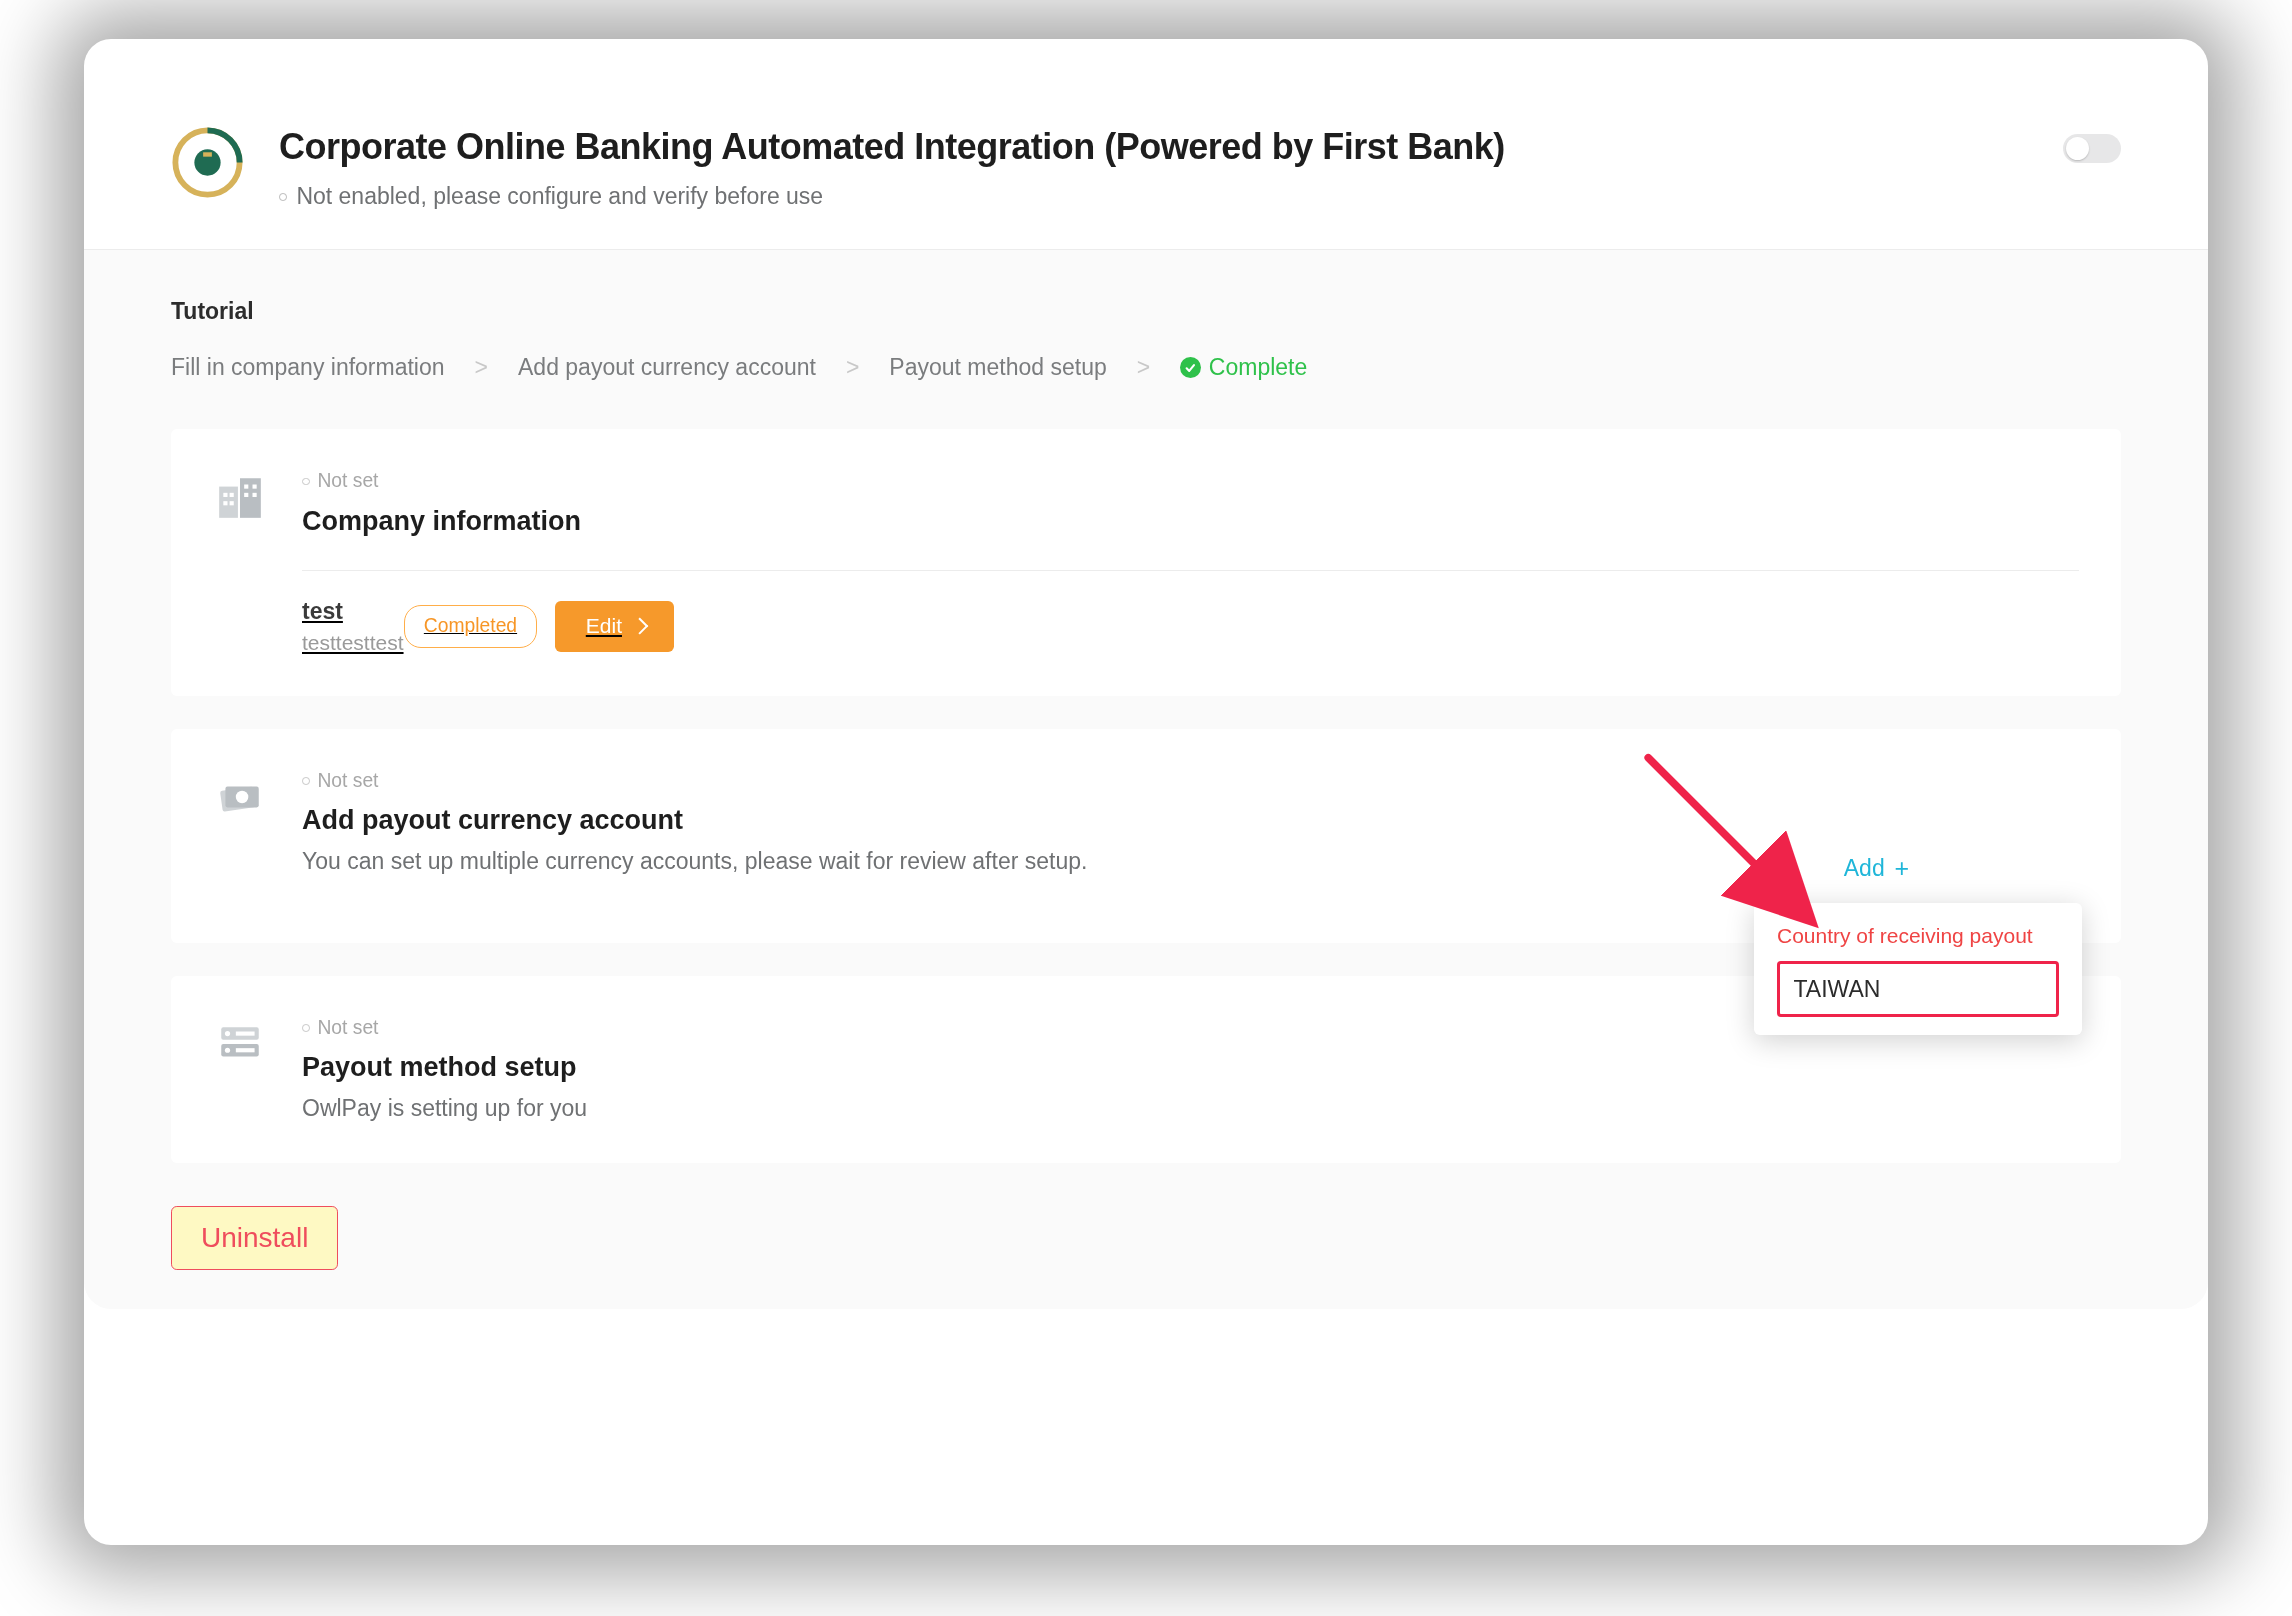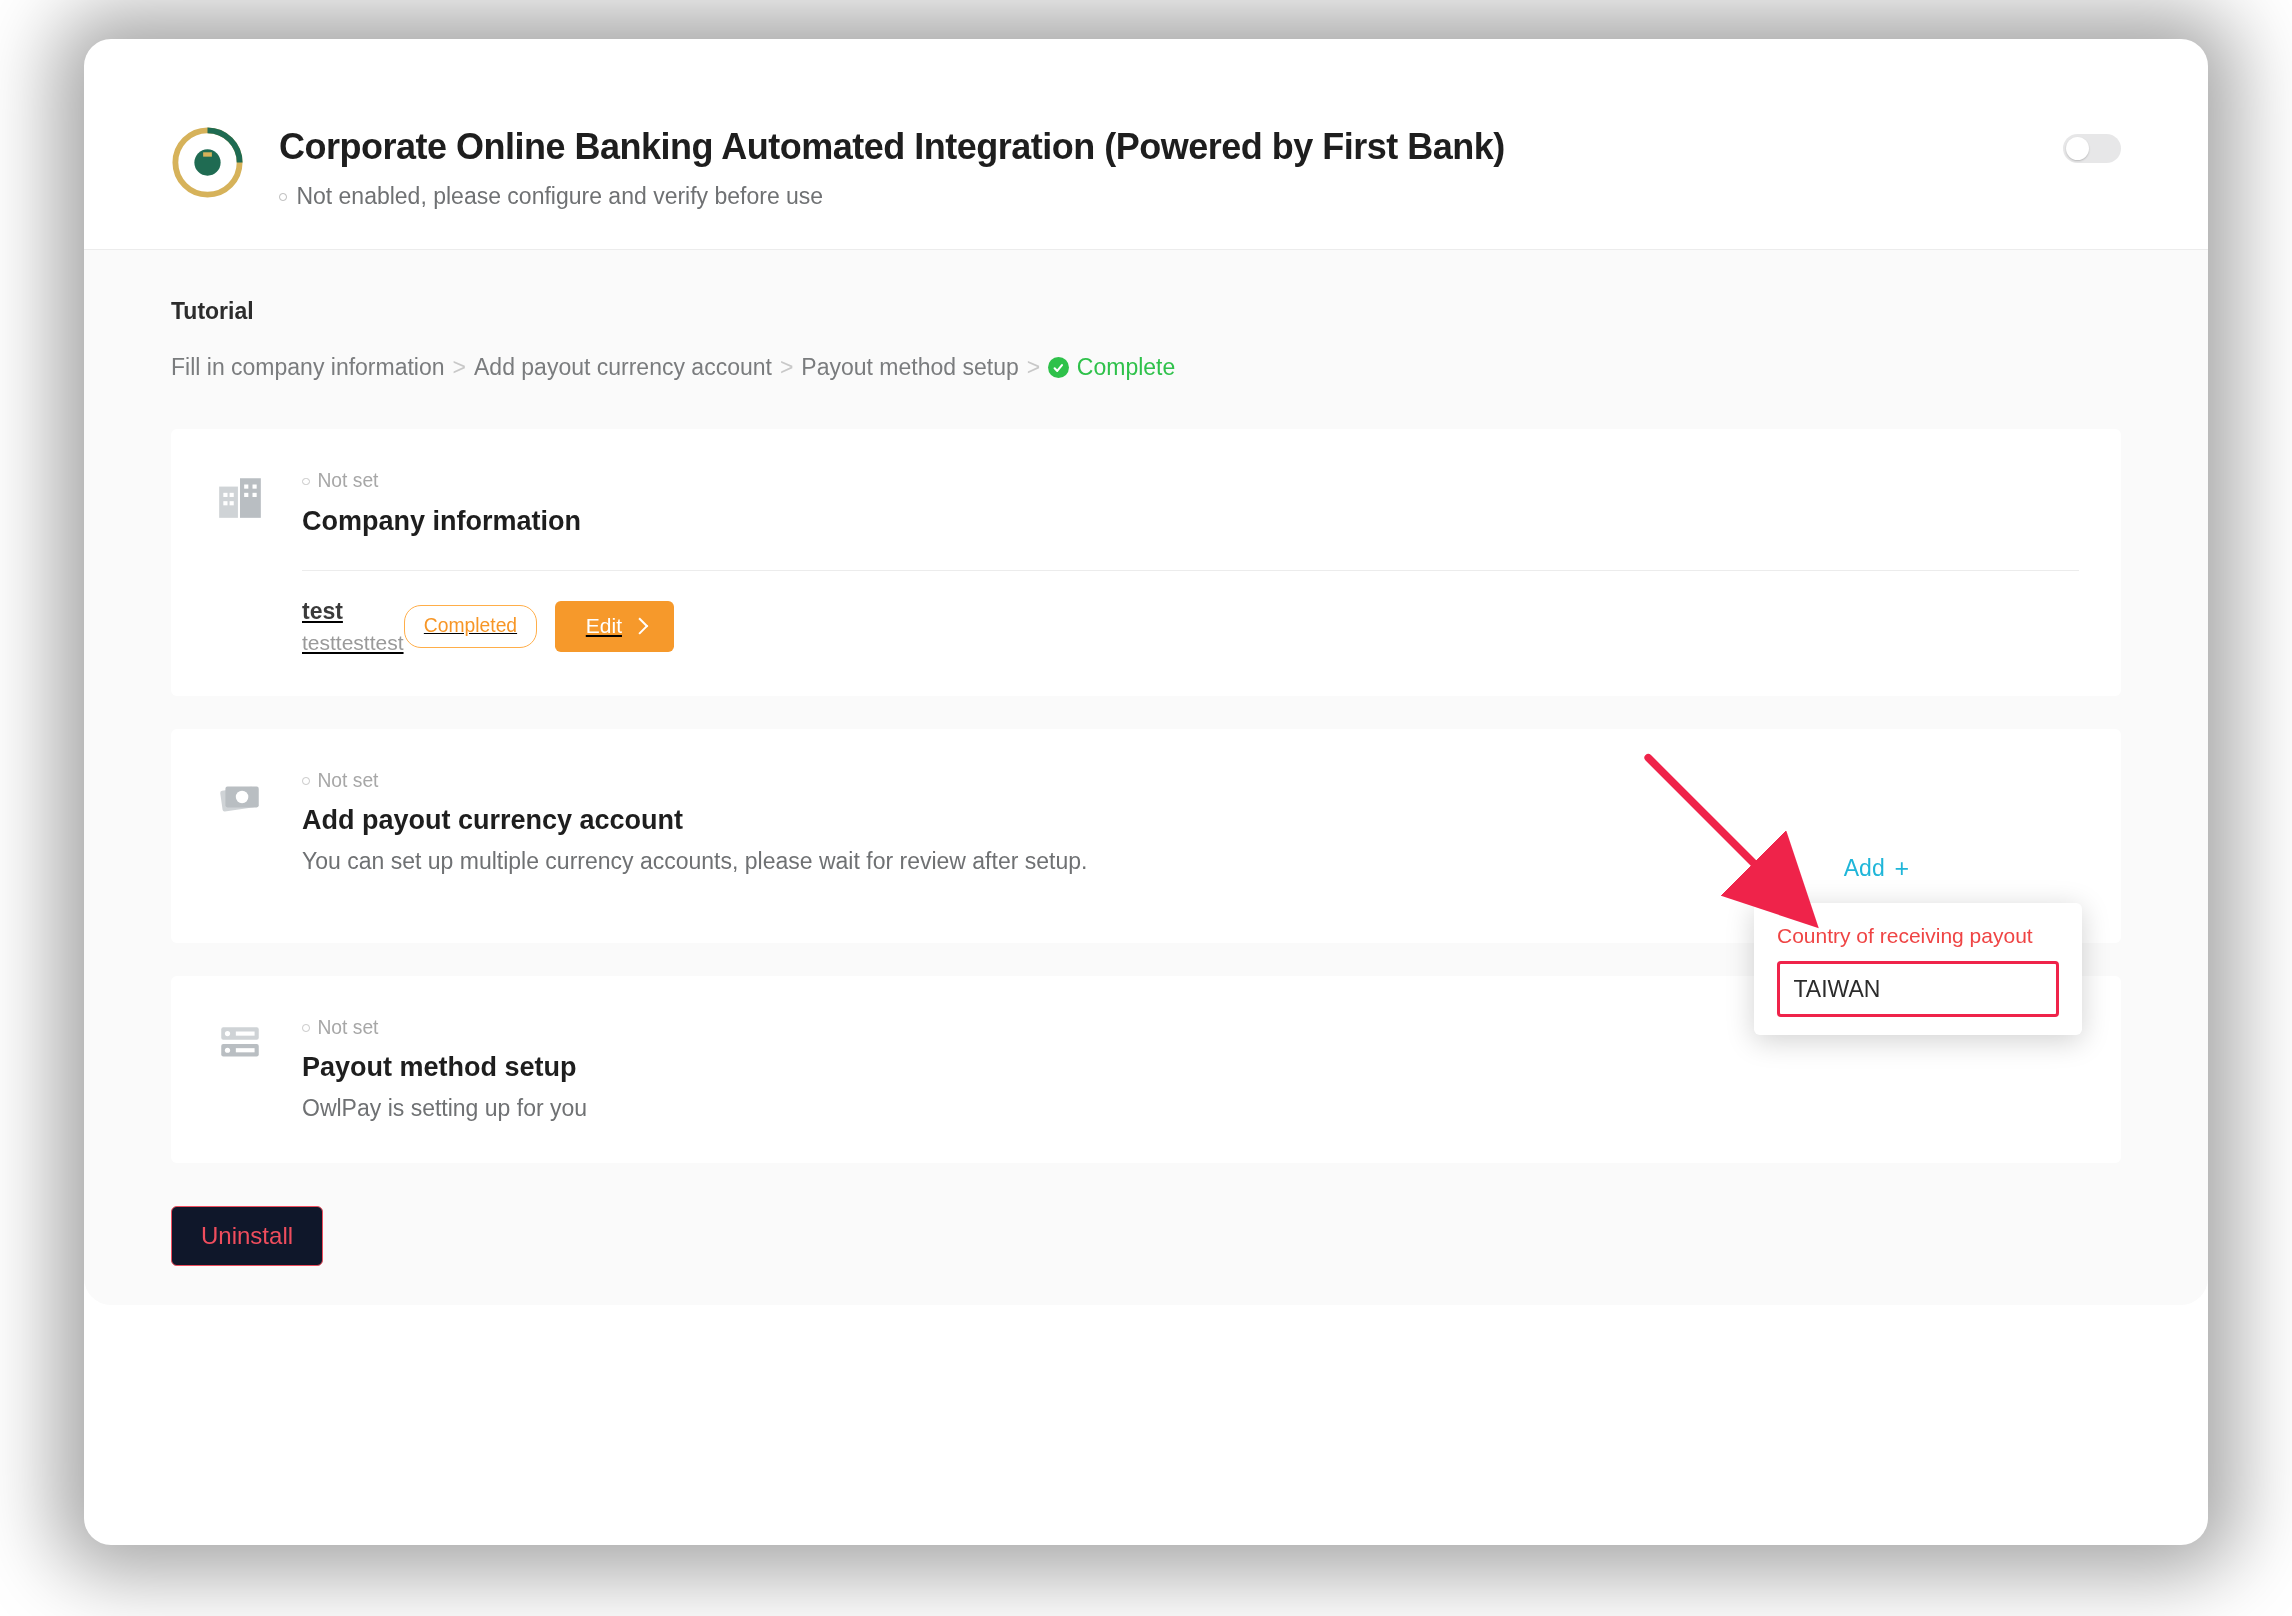--- a/index.html
+++ b/index.html
@@ -30,21 +30,21 @@
   .title { font-size: 36px; font-weight: 700; color: #1e1e1e; letter-spacing: -0.5px; }
   .subtitle { font-size: 23px; color: #6f7173; margin-top: 15.4px; display: flex; align-items: center; }
   .subtitle .dot { width: 7.7px; height: 7.7px; border-radius: 50%; border: 1.9px solid #b8b8b8; margin-right: 9.7px; display:inline-block; }
   .toggle {
     width: 58px; height: 29px; border-radius: 29px; background: #e7e7e8; position: relative; margin-top: 7.7px; margin-left: 29px;
   }
   .toggle .knob { position:absolute; left: 2.9px; top: 2.9px; width: 23px; height: 23px; background:#fff; border-radius:50%; box-shadow:0 1px 1.9px rgba(0,0,0,0.2); }
 
   .body { padding: 48px 87px 39px 87px; background: #fafafa; border-radius: 0 0 27px 27px; }
   .tutorial-label { font-size: 23px; font-weight: 600; color: #2c2c2c; margin-bottom: 29px; }
-  .breadcrumb { display:flex; align-items:center; flex-wrap:wrap; font-size: 23px; color: #7a7c7e; margin-bottom: 48px; gap: 8px; }
+  .breadcrumb { display:flex; align-items:center; flex-wrap:wrap; font-size: 23px; color: #7a7c7e; margin-bottom: 48px; gap: 30px; }
   .breadcrumb .sep { color: #c8c8c8; }
   .breadcrumb .done { color: #2ec14a; font-weight:500; display:flex; align-items:center; gap:7.7px; }
   .breadcrumb .check { width:21px; height:21px; background:#2ec14a; border-radius:50%; display:inline-flex; align-items:center; justify-content:center; }
   .breadcrumb .check svg { width:12.6px; height:12.6px; }
 
   .card {
     background: #ffffff;
     border-radius: 5.8px;
     margin-bottom: 33px;
     padding: 41px 42px 41px 42px;
@@ -80,21 +80,21 @@
   .dropdown .dd-label { font-size:21px; color:#ef4444; margin-bottom:13.5px; }
   .dropdown .dd-item {
     border: 3.9px solid #ef234a; border-radius:3.9px; padding: 11.6px 13.5px; font-size:23px; color:#2b2b2b;
   }
 
   .arrow-annot {
     position:absolute; right: 280px; top: 19.3px; pointer-events:none; z-index:6;
   }
 
   .btn-uninstall {
-    border:1.9px solid #ef4d5d; color:#ef4d5d; background:#0f172a; font-size:24px; padding:15.4px 29px; border-radius:5.8px; cursor:pointer; font-weight:400;
+    border:1.9px solid #ef4d5d; color:#ef4d5d; background:#fef9c3; font-size:28px; padding:15.4px 29px; border-radius:5.8px; cursor:pointer; font-weight:400;
     margin-top: 9.7px;
   }
 
   .icon-gray { color:#c6c9cb; }
 </style>
 </head>
 <body>
 
 <div class="frame">
 

